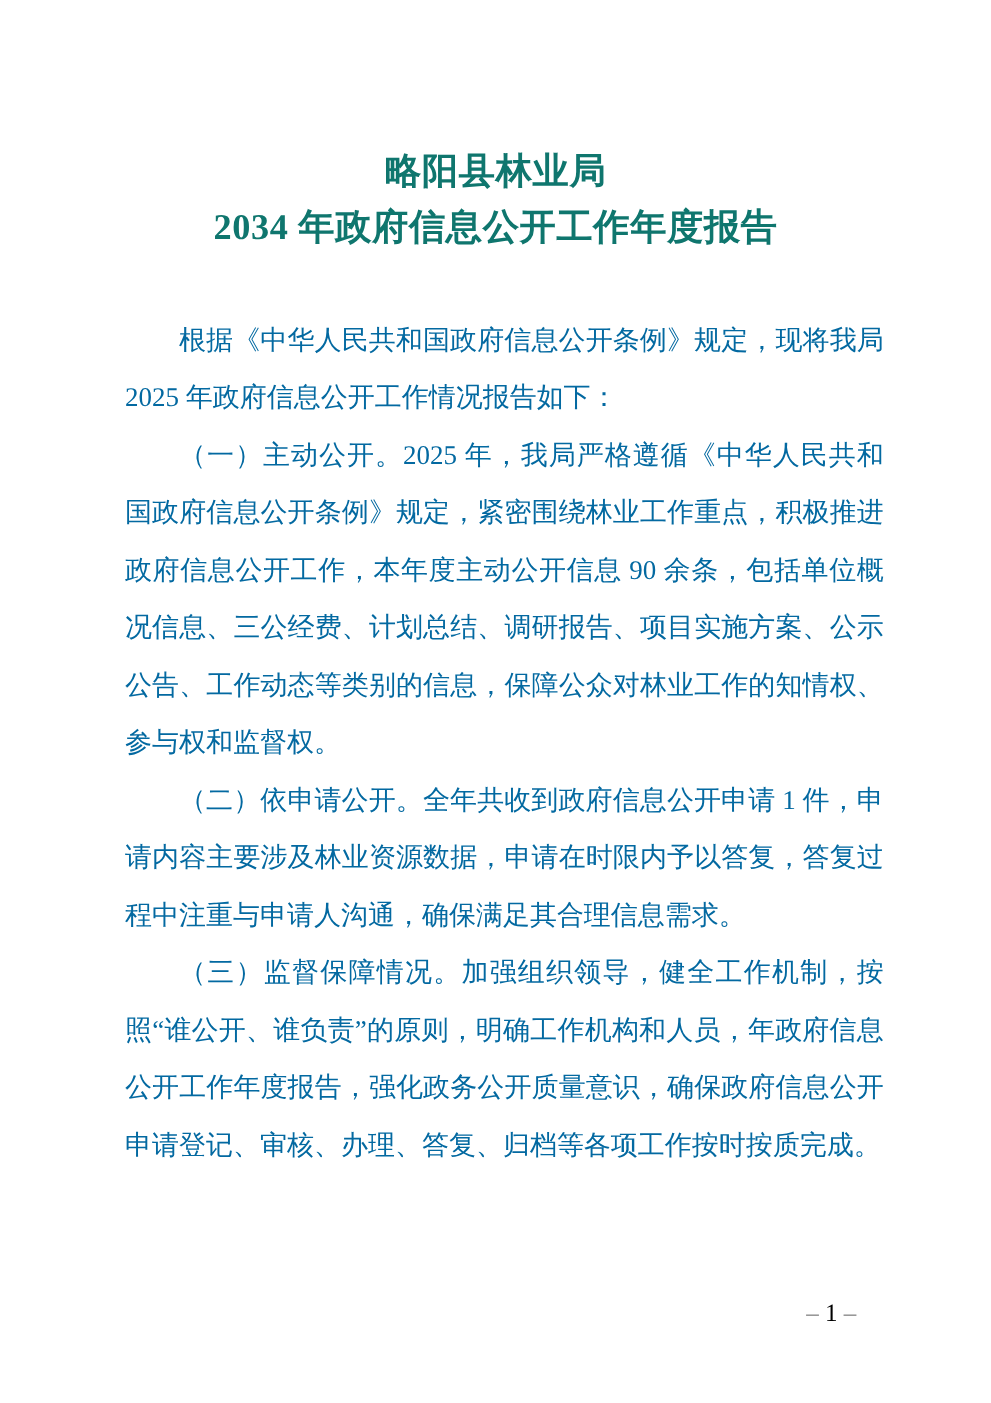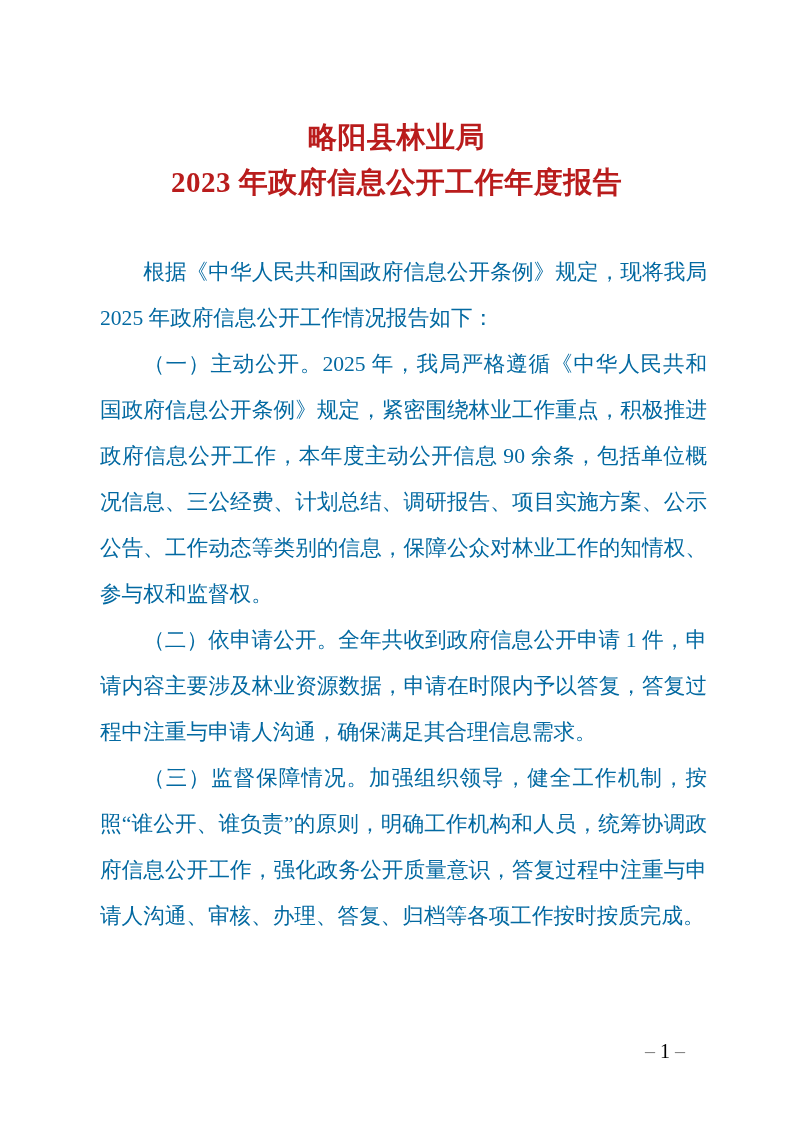--- a/index.html
+++ b/index.html
@@ -16,21 +16,21 @@
     overflow: hidden;
   }
   .doc-title {
     padding-top: 115px;
     text-align: center;
     font-family: "Liberation Serif", serif;
     font-weight: 700;
     font-size: 29px;
     line-height: 45px;
     letter-spacing: 0.5px;
-    color: #b91c1c;
+    color: #0f766e;
   }
   .doc-body {
     margin: 44px 0 0 100px;
     width: 607px;
     font-family: "Liberation Serif", serif;
     font-size: 21.6px;
     line-height: 46px;
     text-align: justify;
     text-justify: inter-ideograph;
     color: #0369a1;
@@ -59,27 +59,27 @@
     padding: 0 5px;
   }
 </style>
 </head>
 <body>
 
 <div class="page">
 
   <div class="doc-title">
     <div>略阳县林业局</div>
-    <div>2023 年政府信息公开工作年度报告</div>
+    <div>2034 年政府信息公开工作年度报告</div>
   </div>
 
   <div class="doc-body">
     <p>根据《中华人民共和国政府信息公开条例》规定，现将我局 2025 年政府信息公开工作情况报告如下：</p>
     <p>（一）主动公开。2025 年，我局严格遵循《中华人民共和国政府信息公开条例》规定，紧密围绕林业工作重点，积极推进政府信息公开工作，本年度主动公开信息 90 余条，包括单位概况信息、三公经费、计划总结、调研报告、项目实施方案、公示公告、工作动态等类别的信息，保障公众对林业工作的知情权、参与权和监督权。</p>
     <p>（二）依申请公开。全年共收到政府信息公开申请 1 件，申请内容主要涉及林业资源数据，申请在时限内予以答复，答复过程中注重与申请人沟通，确保满足其合理信息需求。</p>
-    <p>（三）监督保障情况。加强组织领导，健全工作机制，按照“谁公开、谁负责”的原则，明确工作机构和人员，统筹协调政府信息公开工作，强化政务公开质量意识，答复过程中注重与申请人沟通、审核、办理、答复、归档等各项工作按时按质完成。</p>
+    <p>（三）监督保障情况。加强组织领导，健全工作机制，按照“谁公开、谁负责”的原则，明确工作机构和人员，年政府信息公开工作年度报告，强化政务公开质量意识，确保政府信息公开申请登记、审核、办理、答复、归档等各项工作按时按质完成。</p>
   </div>
 
   <div class="page-number">
     <span class="dash">–</span><span class="num">1</span><span class="dash">–</span>
   </div>
 
 </div>
 
 </body></html>

